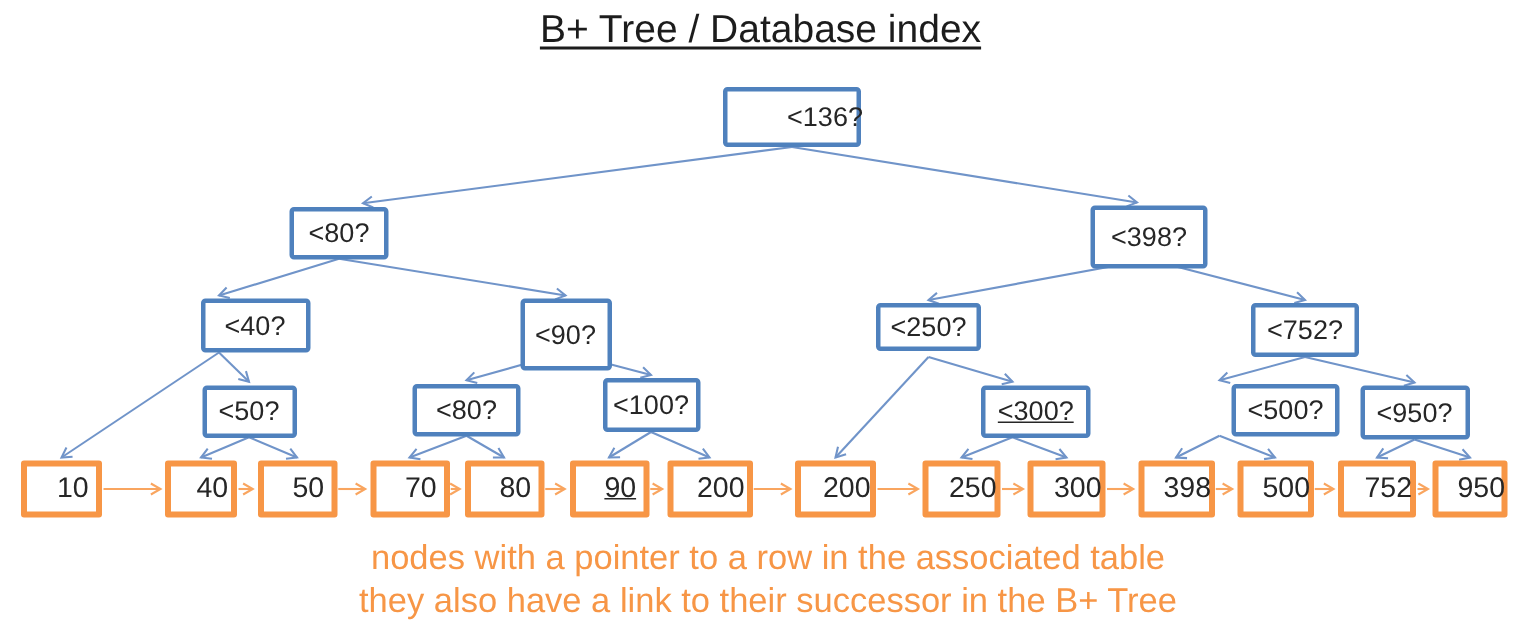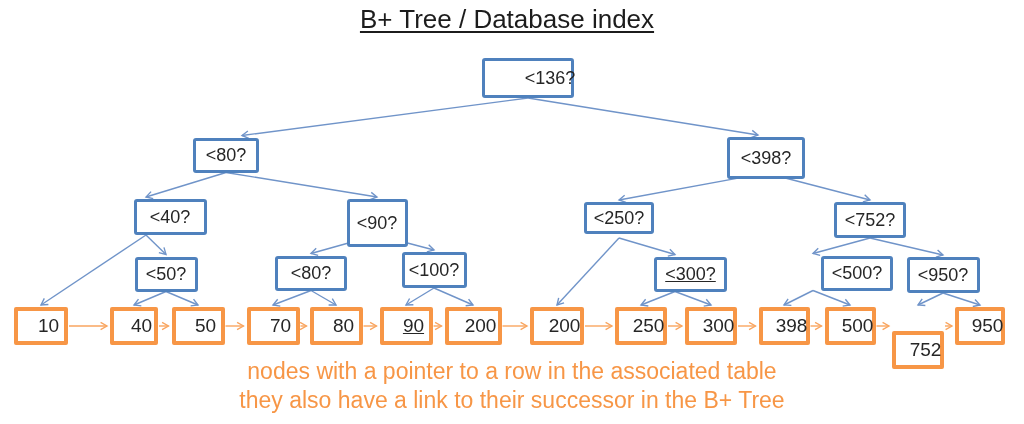--- a/index.html
+++ b/index.html
@@ -139,18 +139,18 @@
       <div class="node leaf" style="left: 171.5px; top: 307px; width: 53px; height: 38px;">50</div>
       <div class="node leaf" style="left: 246.5px; top: 307px; width: 53px; height: 38px;">70</div>
       <div class="node leaf" style="left: 309.5px; top: 307px; width: 53px; height: 38px;">80</div>
       <div class="node leaf" style="left: 379.5px; top: 307px; width: 53px; height: 38px; text-decoration: underline;">90</div>
       <div class="node leaf" style="left: 444.5px; top: 307px; width: 57px; height: 38px;">200</div>
       <div class="node leaf" style="left: 530px; top: 307px; width: 54px; height: 38px;">200</div>
       <div class="node leaf" style="left: 615px; top: 307px; width: 52px; height: 38px;">250</div>
       <div class="node leaf" style="left: 685px; top: 307px; width: 52px; height: 38px;">300</div>
       <div class="node leaf" style="left: 758.5px; top: 307px; width: 51px; height: 38px;">398</div>
       <div class="node leaf" style="left: 824.5px; top: 307px; width: 51px; height: 38px;">500</div>
-      <div class="node leaf" style="left: 892px; top: 307px; width: 52px; height: 38px; margin-top: 24px;">752</div>
+      <div class="node leaf" style="left: 892px; top: 307px; width: 52px; height: 38px;">752</div>
       <div class="node leaf" style="left: 955px; top: 307px; width: 50px; height: 38px;">950</div>
     </div>
   <div class="leaf-note line2">they also have a link to their successor in the B+ Tree</div>
   <div class="leaf-note line1">nodes with a pointer to a row in the associated table</div>
 </div>
 
 </body></html>

